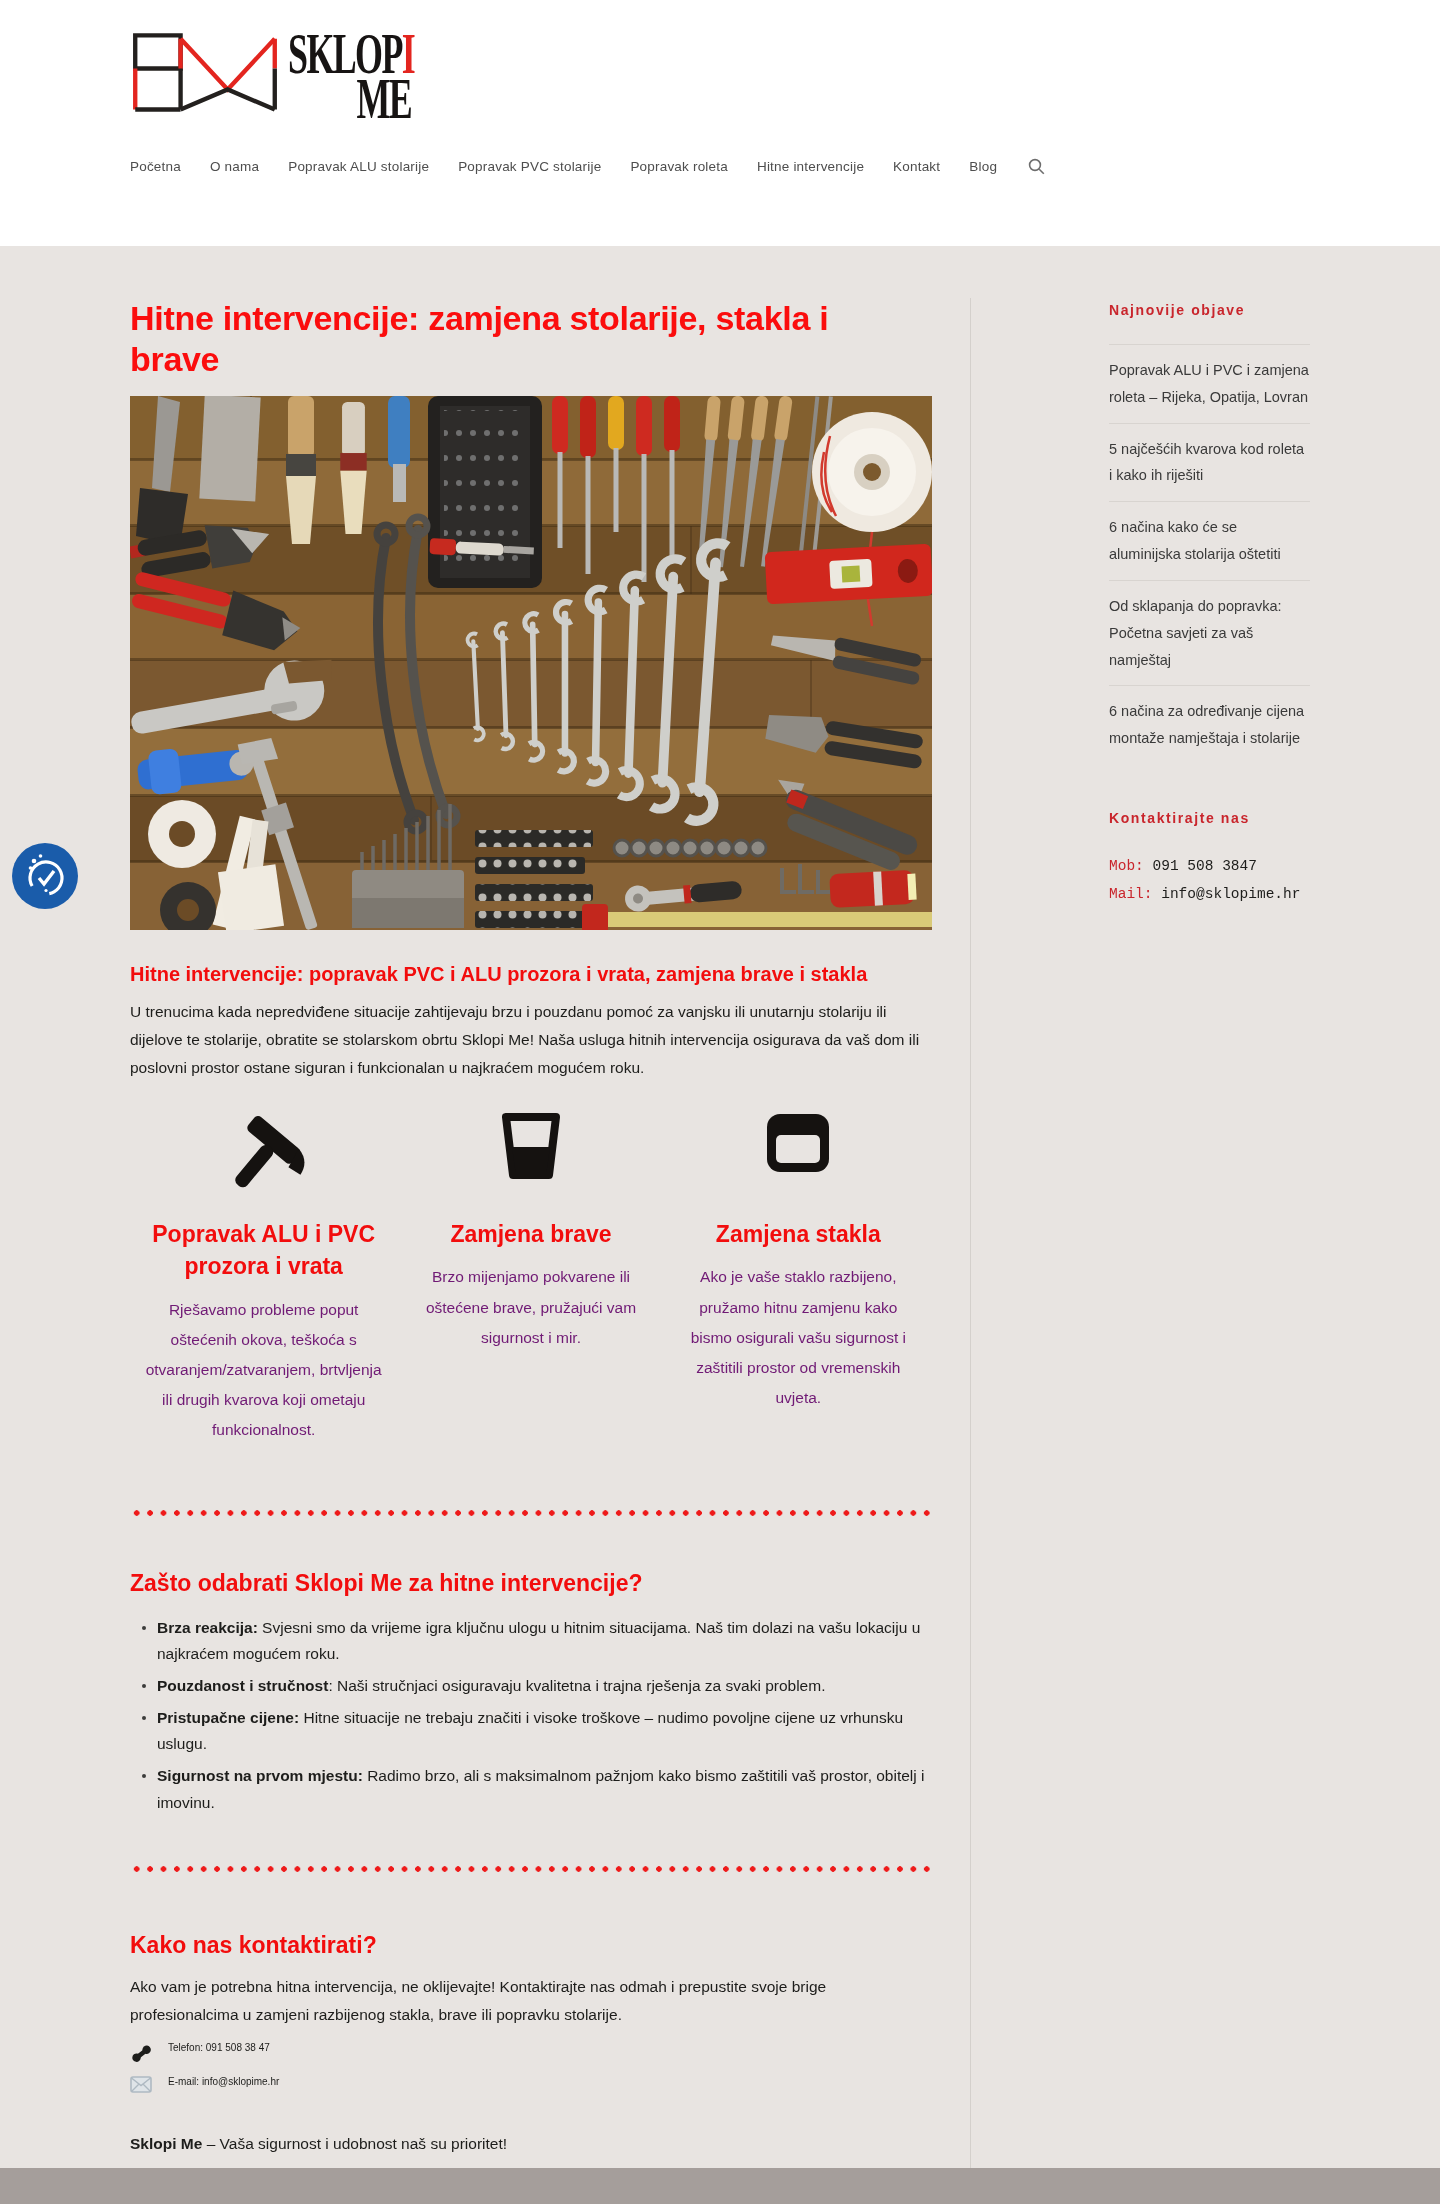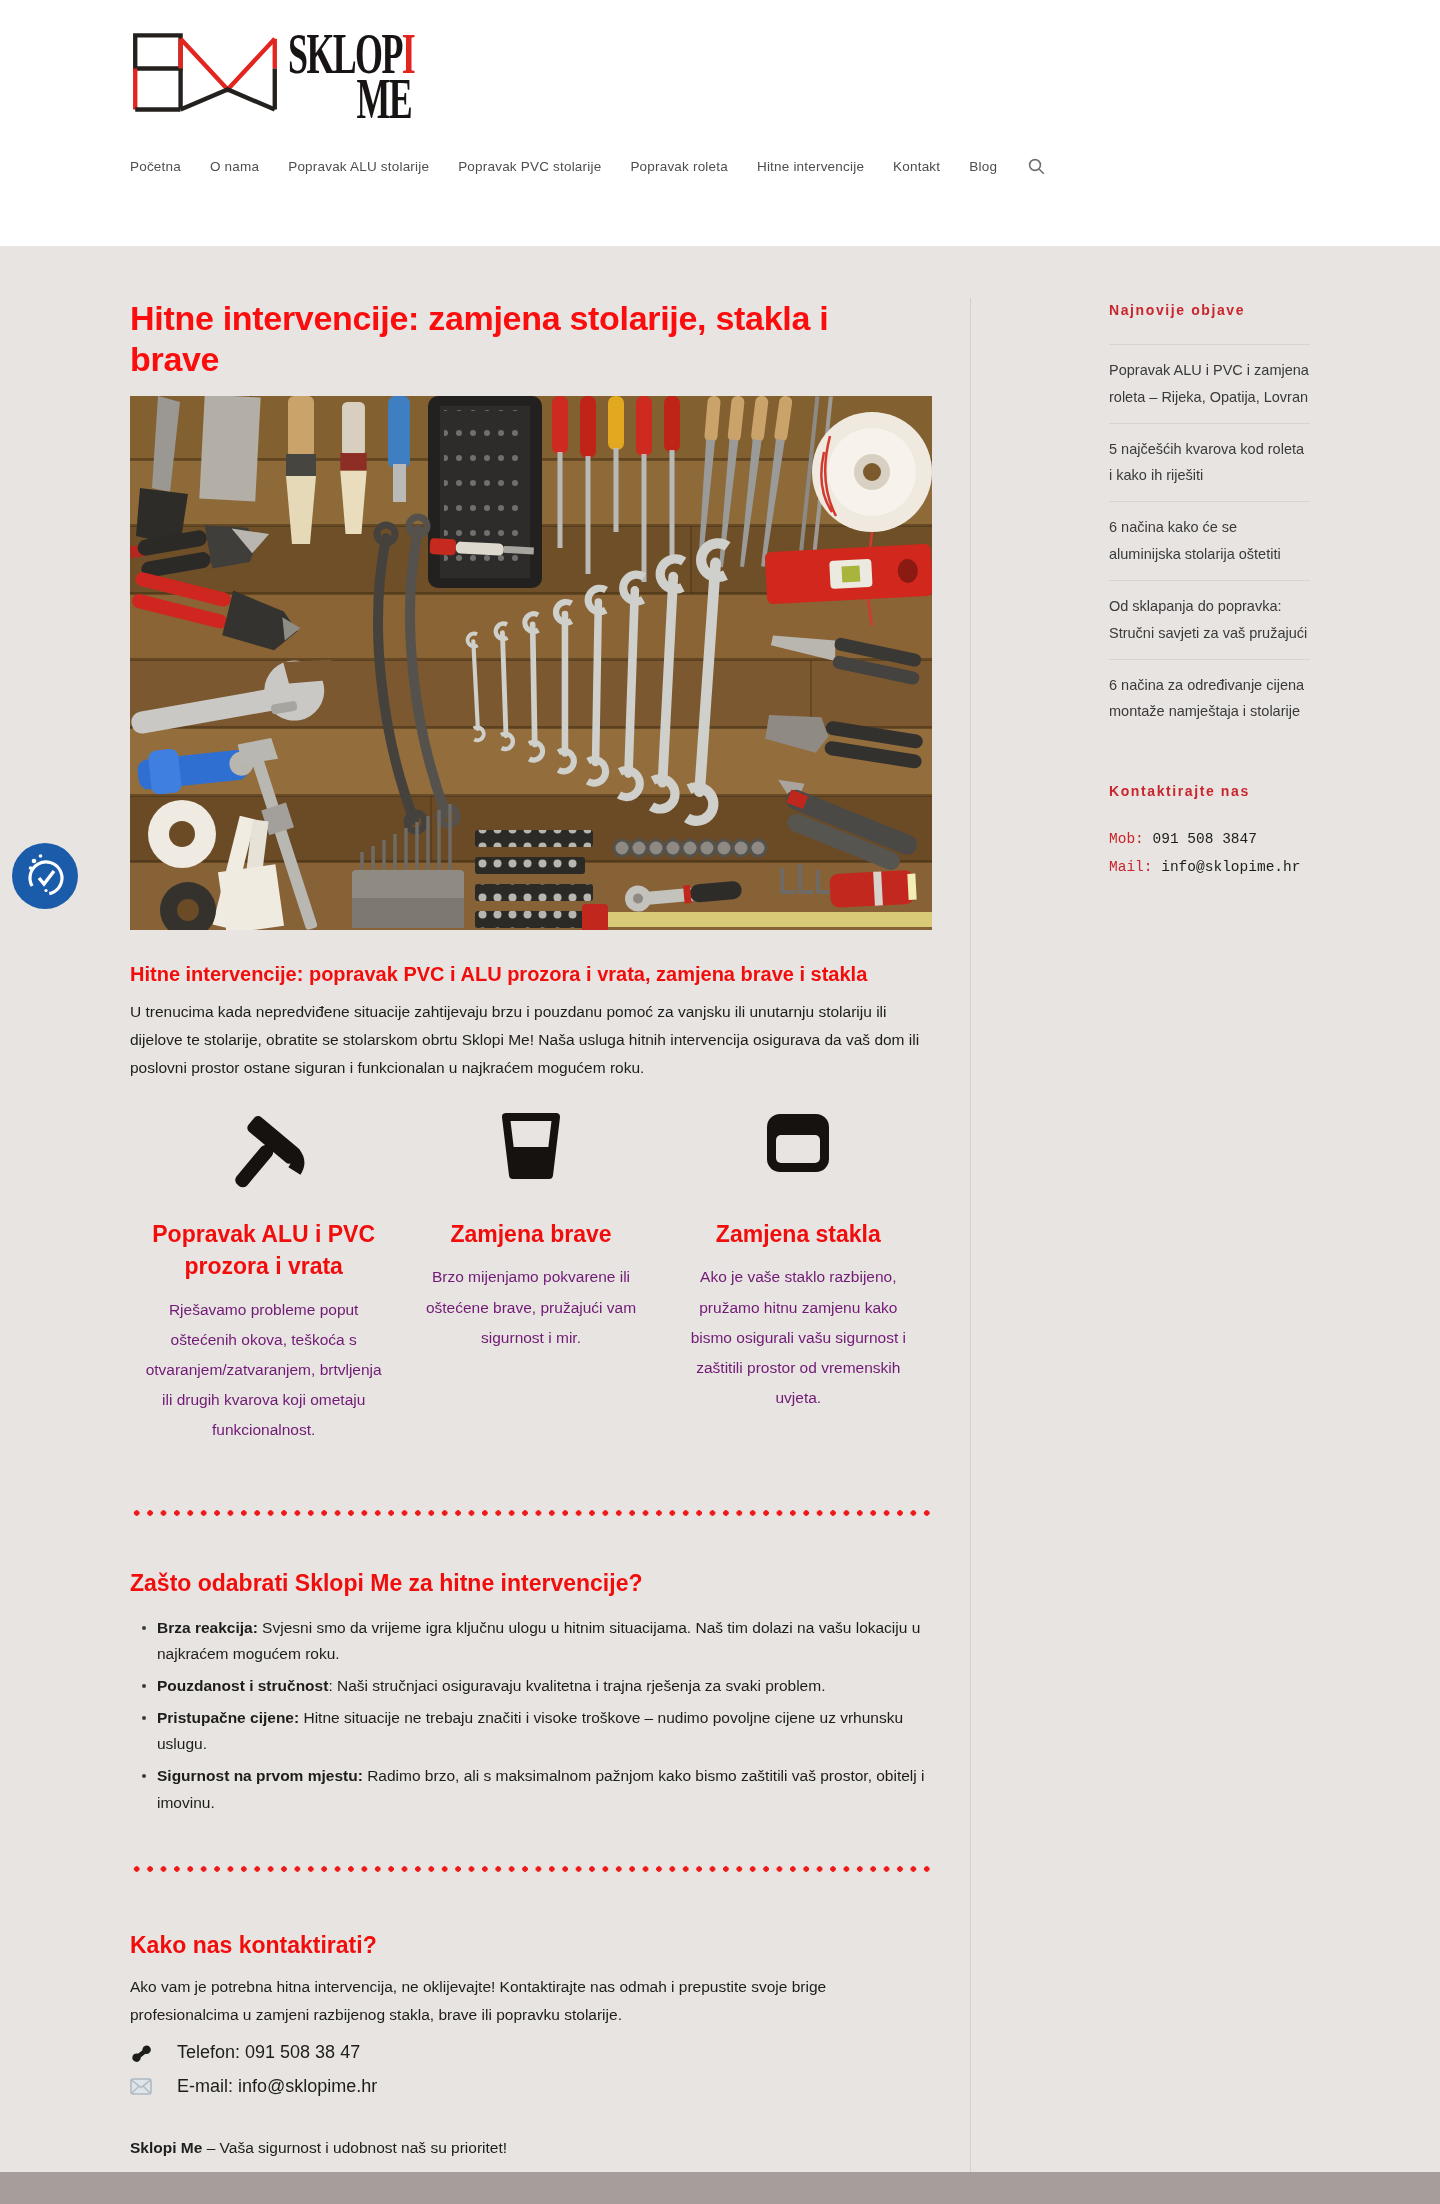--- a/index.html
+++ b/index.html
@@ -48,21 +48,21 @@
   .dots.d1 { margin-top:64px; }
   .dots.d2 { margin-top:50px; }
 
   h2.section { font-size:23px; font-weight:700; color:#f20d0d; margin:54px 0 18px; }
   ul.why { list-style:none; margin:0; padding:0 0 0 12px; }
   ul.why li { position:relative; padding-left:15px; font-size:15.5px; line-height:1.72; margin-bottom:5px; }
   ul.why li::before { content:""; position:absolute; left:0; top:11px; width:4px; height:4px;
     border-radius:50%; background:#3c3c3a; }
 
   h2.section.contact-h { margin:60px 0 14px; }
-  .contact-line { display:flex; align-items:center; gap:25px; font-size:18px; margin-top:12px; }
+  .contact-line { display:flex; align-items:flex-start; gap:16px; font-size:10px; margin-top:12px; }
   .closing { margin-top:42px; font-size:15.5px; }
 
   
   .aside-h { font-size:14px; font-weight:700; color:#c9252c; letter-spacing:1.6px; margin:4px 0 26px; }
   .posts { display:block; }
   .post { display:block; padding:12px 0; font-size:14.5px; line-height:1.85; color:#3a3a3a;
     border-top:1px solid #d8d4d0; }
   .aside-h.second { margin-top:46px; }
   .c-line { font-size:14.5px; line-height:1.95; margin:0; }
   .c-line .lbl { color:#c9252c; }
@@ -447,21 +447,21 @@
 
       <p class="closing"><b>Sklopi Me</b><span> – Vaša sigurnost i udobnost naš su prioritet!</span></p>
     </main>
 
     <aside class="aside">
       <div class="aside-h">Najnovije objave</div>
       <div class="posts">
         <a class="post" href="#">Popravak ALU i PVC i zamjena roleta – Rijeka, Opatija, Lovran</a>
         <a class="post" href="#">5 najčešćih kvarova kod roleta i kako ih riješiti</a>
         <a class="post" href="#">6 načina kako će se aluminijska stolarija oštetiti</a>
-        <a class="post" href="#">Od sklapanja do popravka: Stručni savjeti za vaš pružajući</a>
+        <a class="post" href="#">Od sklapanja do popravka: Početna savjeti za vaš namještaj</a>
         <a class="post" href="#">6 načina za određivanje cijena montaže namještaja i stolarije</a>
       </div>
       <div class="aside-h second">Kontaktirajte nas</div>
       <div class="c-block">
         <p class="c-line"><span class="lbl">Mob:</span><span> 091 508 3847</span></p>
         <p class="c-line"><span class="lbl">Mail:</span><span> info@sklopime.hr</span></p>
       </div>
     </aside>
   </div>
 </div>

